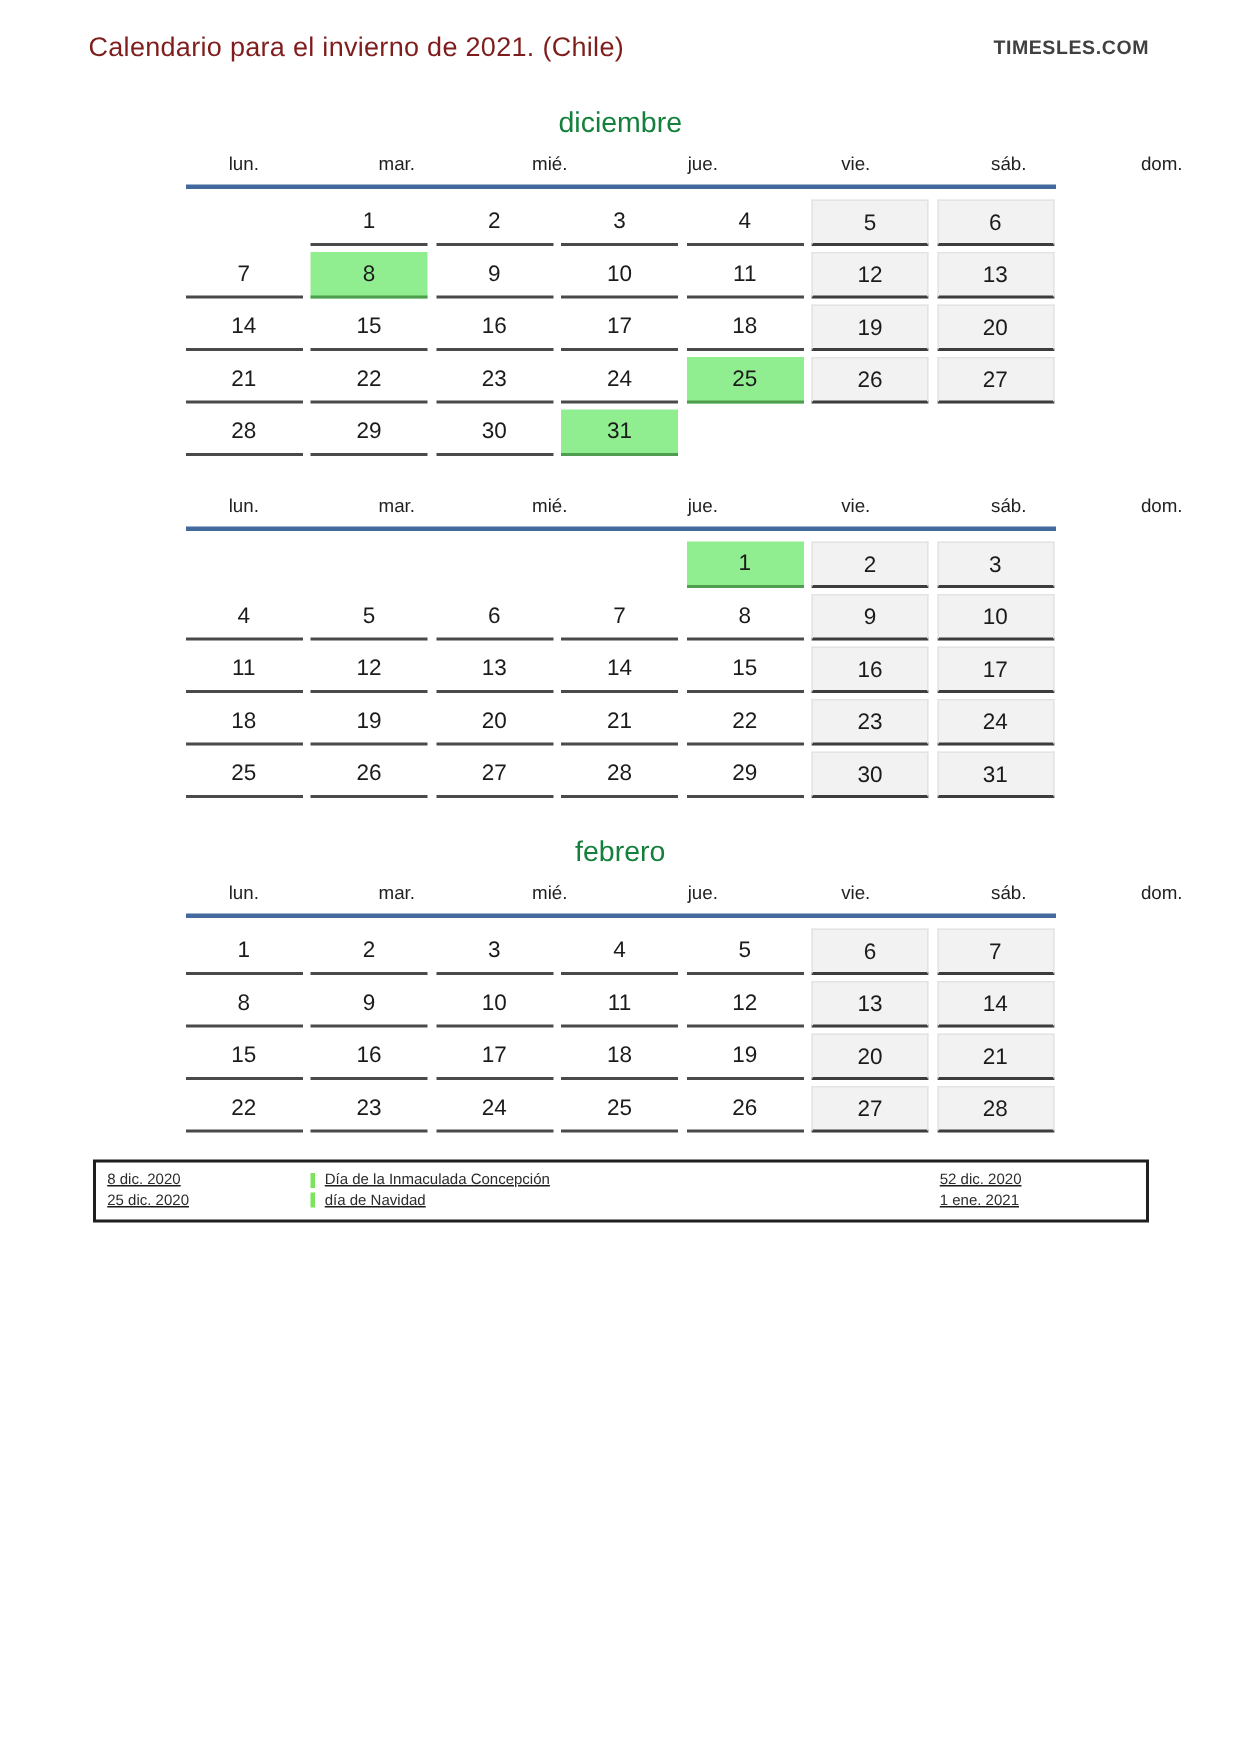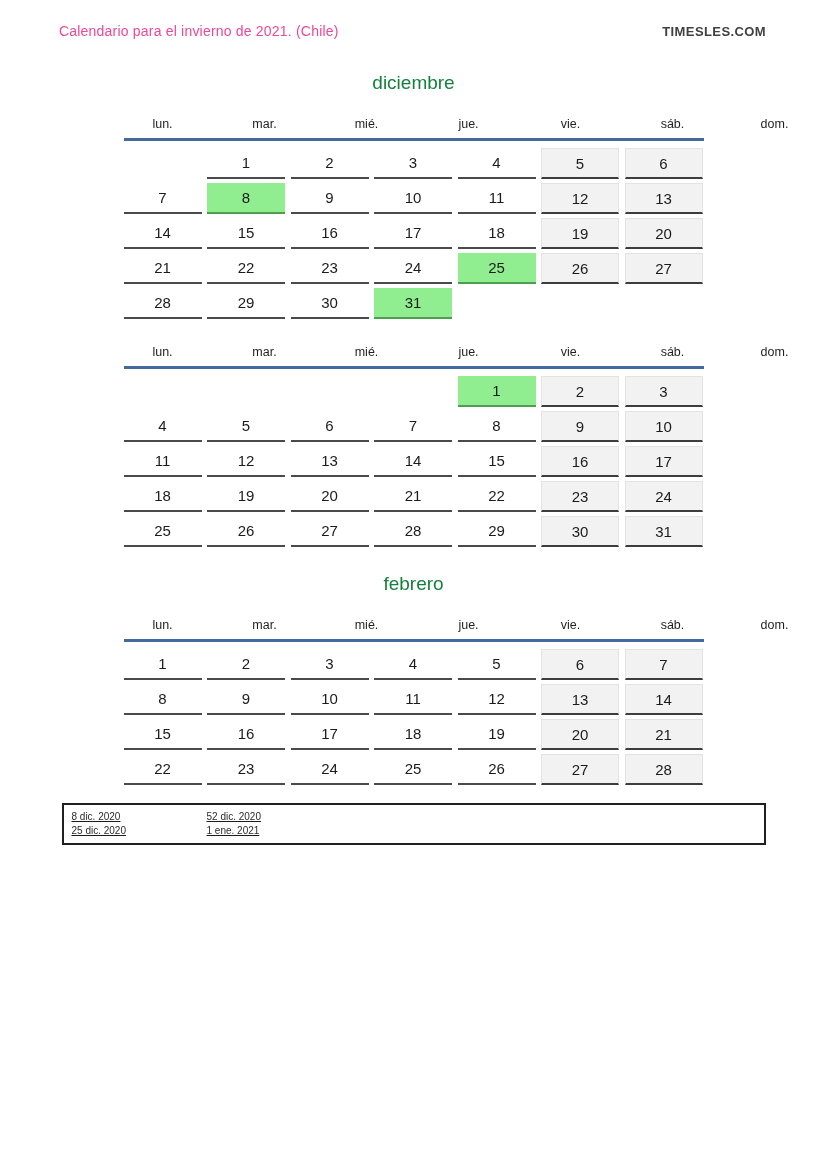--- a/index.html
+++ b/index.html
@@ -11,39 +11,39 @@
     position: relative;
     overflow: hidden;
   }
 
   
   .page-header {
     display: flex; justify-content: space-between; align-items: flex-start;
     padding: 20px 61px 0 59px;
   }
   .page-title {
-    font-size: 14px; line-height: 22px; color: #ec4899; font-weight: 400;
+    font-size: 18px; line-height: 22px; color: #7f1d1d; font-weight: 400;
     letter-spacing: 0.2px;
   }
   .brand {
     font-size: 13px; line-height: 16px; margin-top: 4px;
     color: #404040; font-weight: 600; letter-spacing: 0.4px;
     text-decoration: none; cursor: pointer;
   }
 
   
   .month { width: 580px; margin: 26px auto 0; }
   .month.first { margin-top: 30px; }
   .month-title {
     text-align: center; font-size: 19px; line-height: 22px;
     color: #15803d; font-weight: 400;
   }
   .weekdays {
     display: grid; grid-template-columns: repeat(7, 78px); column-gap: 5.5px;
-    margin-top: 23px; padding-bottom: 7px;
+    margin-top: 8px; padding-bottom: 7px;
     border-bottom: 3px solid #44699d;
     gap: 24px;
   }
   .weekday {
     text-align: center; font-size: 12.5px; color: #1f1f1f;
   }
   .weeks { margin-top: 7px; }
   .week {
     display: grid; grid-template-columns: repeat(7, 78px); column-gap: 5.5px;
     margin-bottom: 4px;
@@ -261,17 +261,27 @@
         <div class="cell weekend">28</div>
       </div>
     </div>
 </div>
 
 <div class="legend-box">
   <div class="legend-col legend-dates-1">
     <div>8 dic. 2020</div>
     <div>25 dic. 2020</div>
   </div>
+  <div class="legend-col legend-names-1">
+    <div class="legend-name-line">
+      <span class="legend-bar"></span>
+      <span>Día de la Inmaculada Concepción</span>
+    </div>
+    <div class="legend-name-line">
+      <span class="legend-bar"></span>
+      <span>día de Navidad</span>
+    </div>
+  </div>
   <div class="legend-col legend-dates-2">
     <div>52 dic. 2020</div>
     <div>1 ene. 2021</div>
   </div>
 </div>
 
 </body></html>

